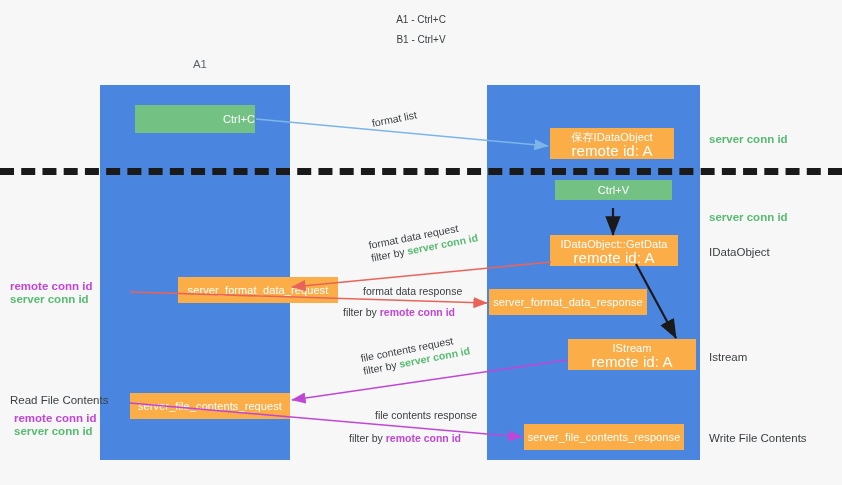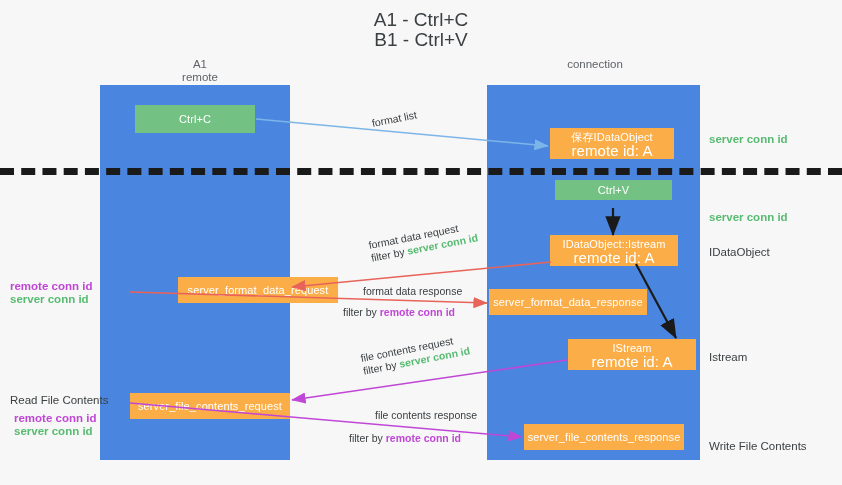--- a/index.html
+++ b/index.html
@@ -10,21 +10,21 @@
     color:#3c4043;
     overflow:hidden;
     position:relative;
   }
   #stage{position:absolute;left:0;top:0;width:842px;height:485px;}
   .abs{position:absolute;}
 
   
   .title{
     left:0;top:10px;width:842px;text-align:center;
-    font-size:19px;line-height:20px;color:#3c4043;
+    font-size:10px;line-height:20px;color:#3c4043;
   }
 
   
   .lane-head{
     text-align:center;font-size:11.5px;line-height:13px;color:#5f6368;
   }
 
   
   .lane{background:#4a86e0;}
 
@@ -68,24 +68,22 @@
 
 <div id="stage">
 
   <div class="abs title">
     <div>A1 - Ctrl+C</div>
     <div>B1 - Ctrl+V</div>
   </div>
 
   <div class="abs lane-head" style="left:110px;top:58px;width:180px;">
     <div>A1</div>
-    <div>remote</div>
   </div>
   <div class="abs lane-head" style="left:505px;top:58px;width:180px;">
-    <div>connection</div>
   </div>
 
   <div class="abs lane" style="left:100px;top:85px;width:190px;height:375px;"></div>
   <div class="abs lane" style="left:487px;top:85px;width:213px;height:375px;"></div>
 
   <svg class="under" viewBox="0 0 842 485">
     <defs>
       <marker id="ah-blue" markerWidth="9" markerHeight="7" refX="8.5" refY="3.5" orient="auto">
         <polygon points="0 0, 9 3.5, 0 7" fill="#7cb5e8"></polygon>
       </marker>
@@ -109,35 +107,35 @@
     <path d="M130,292 L487,303" stroke="#e8645a" stroke-width="1.6" fill="none" marker-end="url(#ah-red)"></path>
 
     <path d="M636,264 L676,338" stroke="#1a1a1a" stroke-width="2.2" fill="none" marker-end="url(#ah-blk)"></path>
 
     <path d="M567,360 L292,400" stroke="#c046d6" stroke-width="1.6" fill="none" marker-end="url(#ah-mag)"></path>
 
     <path d="M130,403 L522,437" stroke="#c046d6" stroke-width="1.6" fill="none" marker-end="url(#ah-mag)"></path>
   </svg>
 
   <div class="boxlayer">
-    <div class="abs box green" style="left:135px;top:105px;width:120px;height:28px;">
+    <div class="abs box green" style="left:135px;top:105px;width:120px;height:28px;align-items:flex-end;">
       <div>Ctrl+C</div>
     </div>
 
     <div class="abs box orange" style="left:550px;top:128px;width:124px;height:31px;">
       <div>保存IDataObject</div>
       <div class="l2">remote id: A</div>
     </div>
 
     <div class="abs box green" style="left:555px;top:180px;width:117px;height:20px;">
       <div>Ctrl+V</div>
     </div>
 
     <div class="abs box orange" style="left:550px;top:235px;width:128px;height:31px;">
-      <div>IDataObject::Istream</div>
+      <div>IDataObject::GetData</div>
       <div class="l2">remote id: A</div>
     </div>
 
     <div class="abs box orange" style="left:130px;top:277px;width:160px;height:26px;margin-left:48px;">
       <div>server_format_data_request</div>
     </div>
 
     <div class="abs box orange" style="left:489px;top:289px;width:158px;height:26px;">
       <div>server_format_data_response</div>
     </div>
@@ -155,21 +153,21 @@
       <div>server_file_contents_response</div>
     </div>
   </div>
 
   <div class="txtlayer">
 
     <div class="abs lbl green" style="left:709px;top:132px;">server conn id</div>
     <div class="abs lbl green" style="left:709px;top:210px;">server conn id</div>
     <div class="abs lbl dark" style="left:709px;top:245px;">IDataObject</div>
     <div class="abs lbl dark" style="left:709px;top:350px;">Istream</div>
-    <div class="abs lbl dark" style="left:709px;top:431px;margin-top:8px;">Write File Contents</div>
+    <div class="abs lbl dark" style="left:709px;top:431px;">Write File Contents</div>
 
     <div class="abs lbl magenta" style="left:10px;top:279px;">remote conn id</div>
     <div class="abs lbl green" style="left:10px;top:292px;">server conn id</div>
 
     <div class="abs lbl dark" style="left:10px;top:393px;">Read File Contents</div>
     <div class="abs lbl magenta" style="left:14px;top:411px;">remote conn id</div>
     <div class="abs lbl green" style="left:14px;top:424px;">server conn id</div>
 
     <div class="abs edge-lbl rot-up" style="left:372px;top:117px;">
       <span>format list</span>

